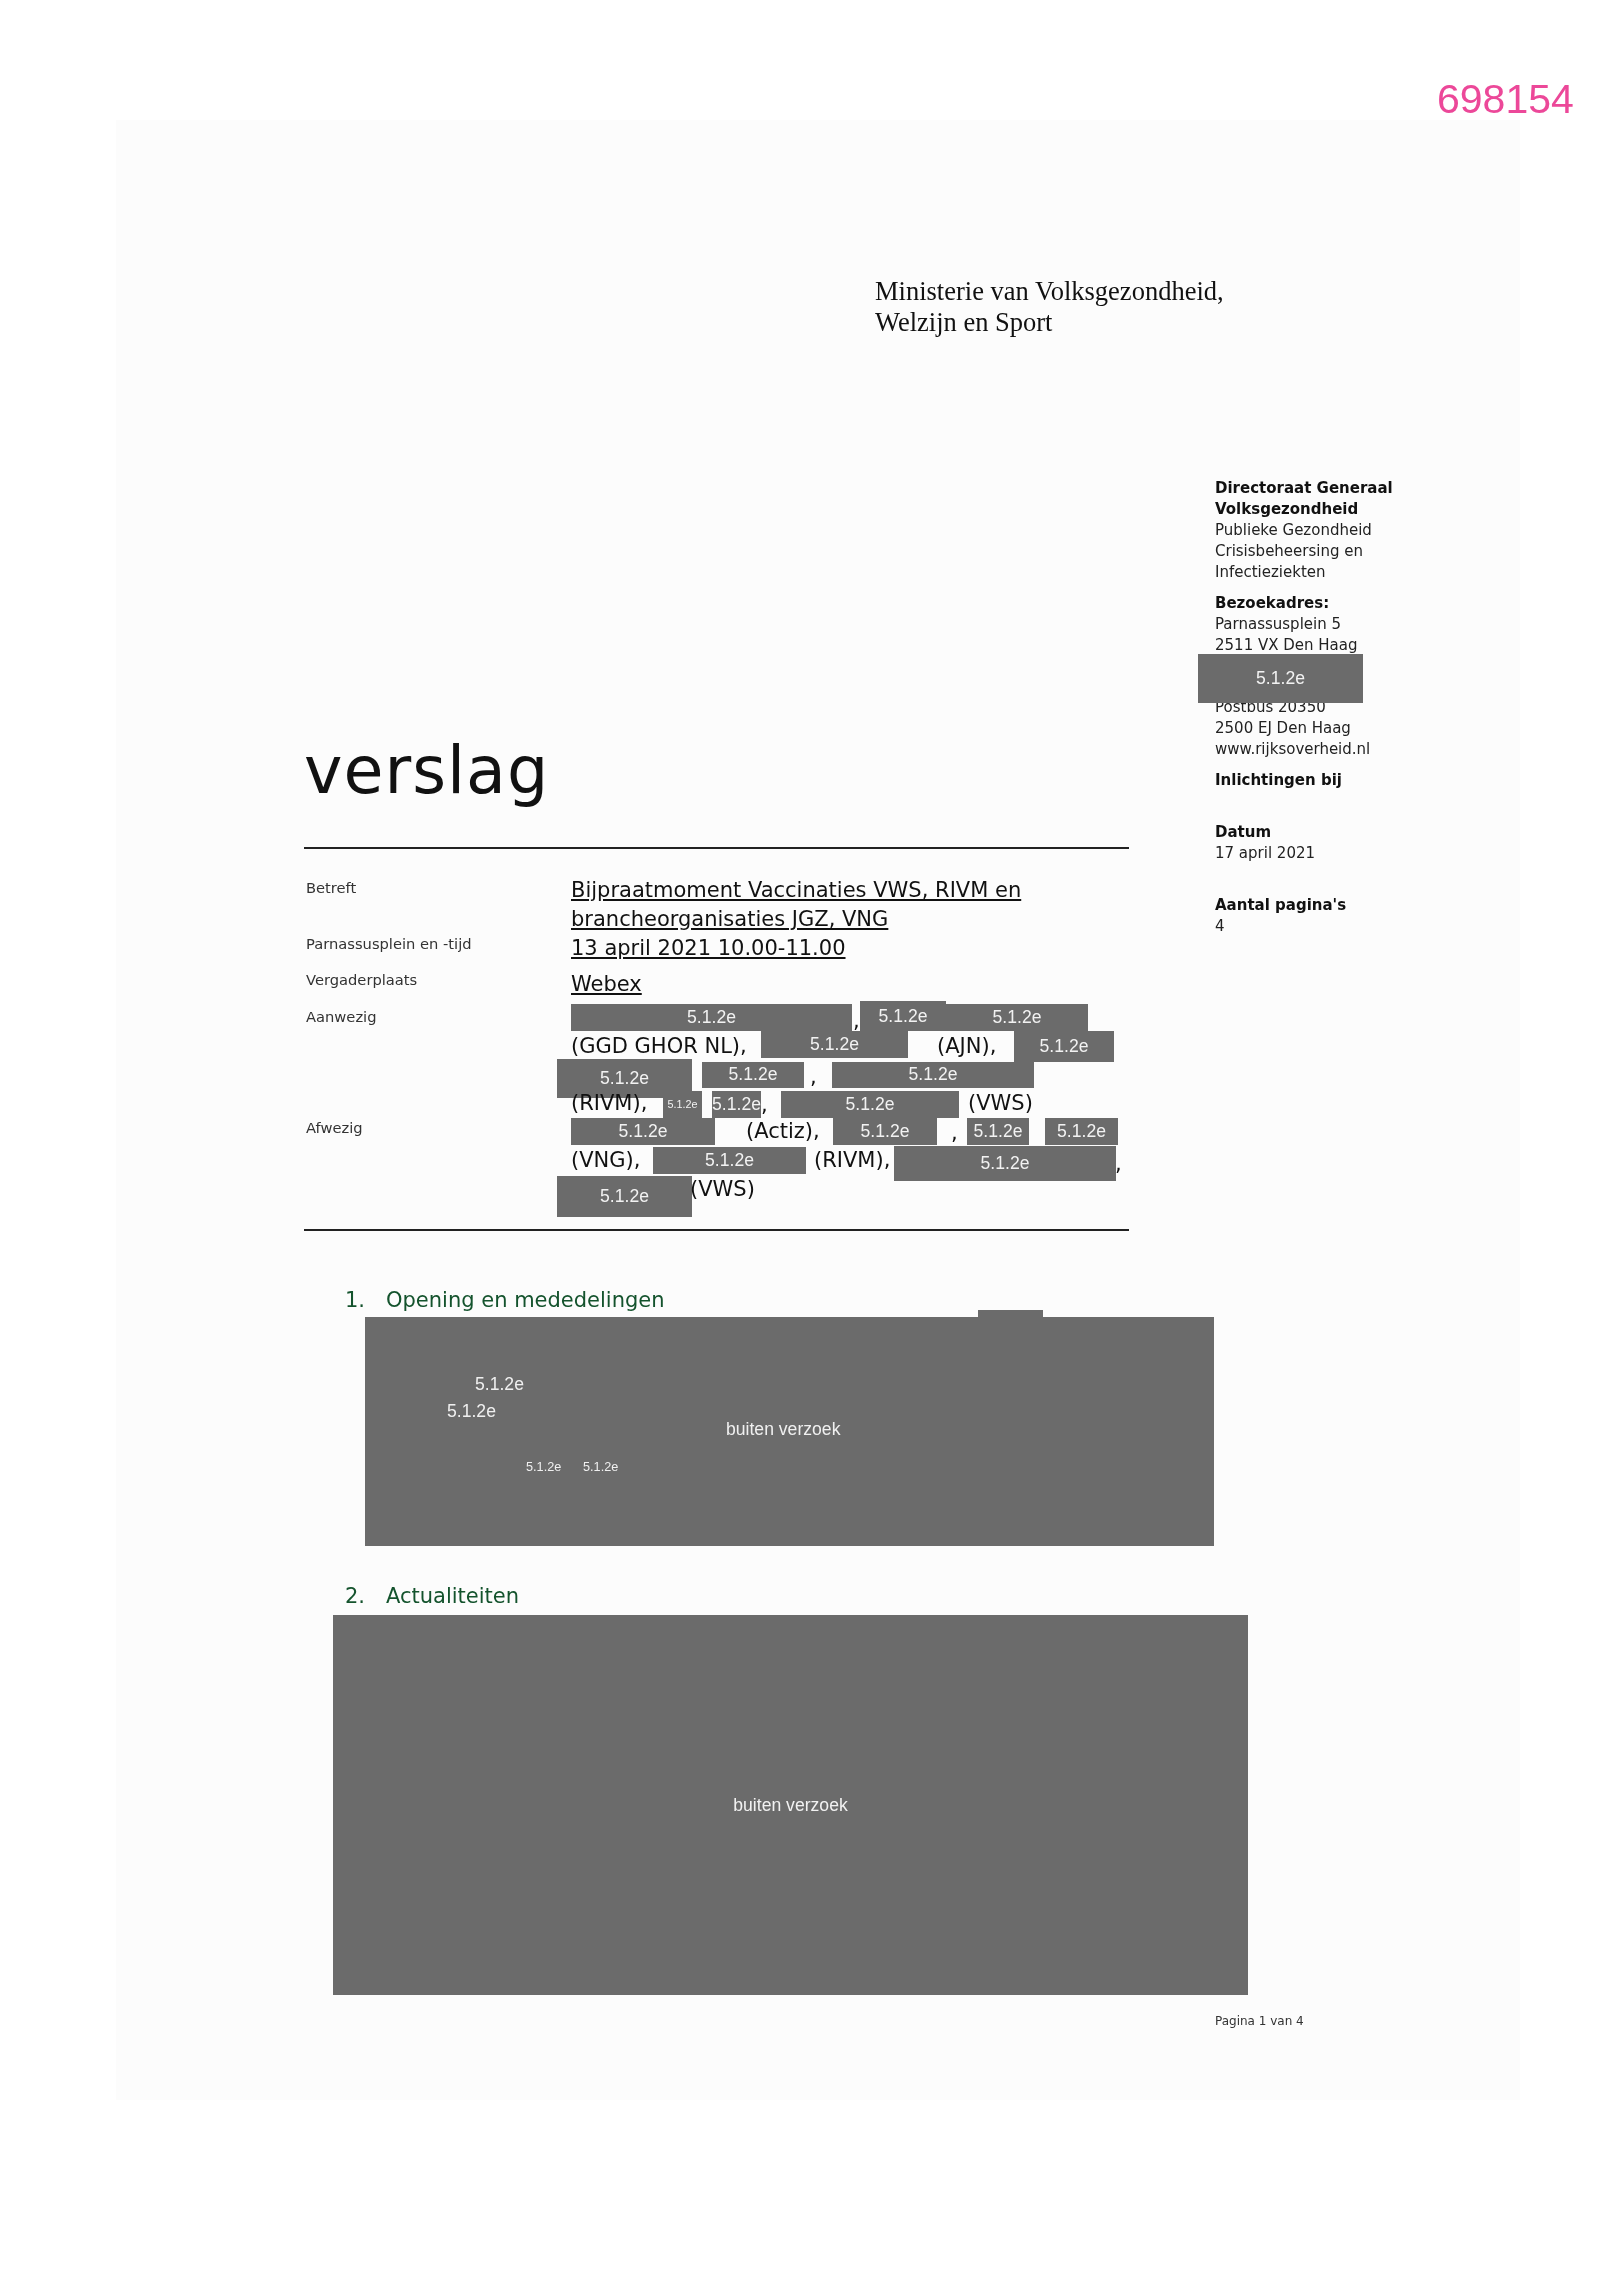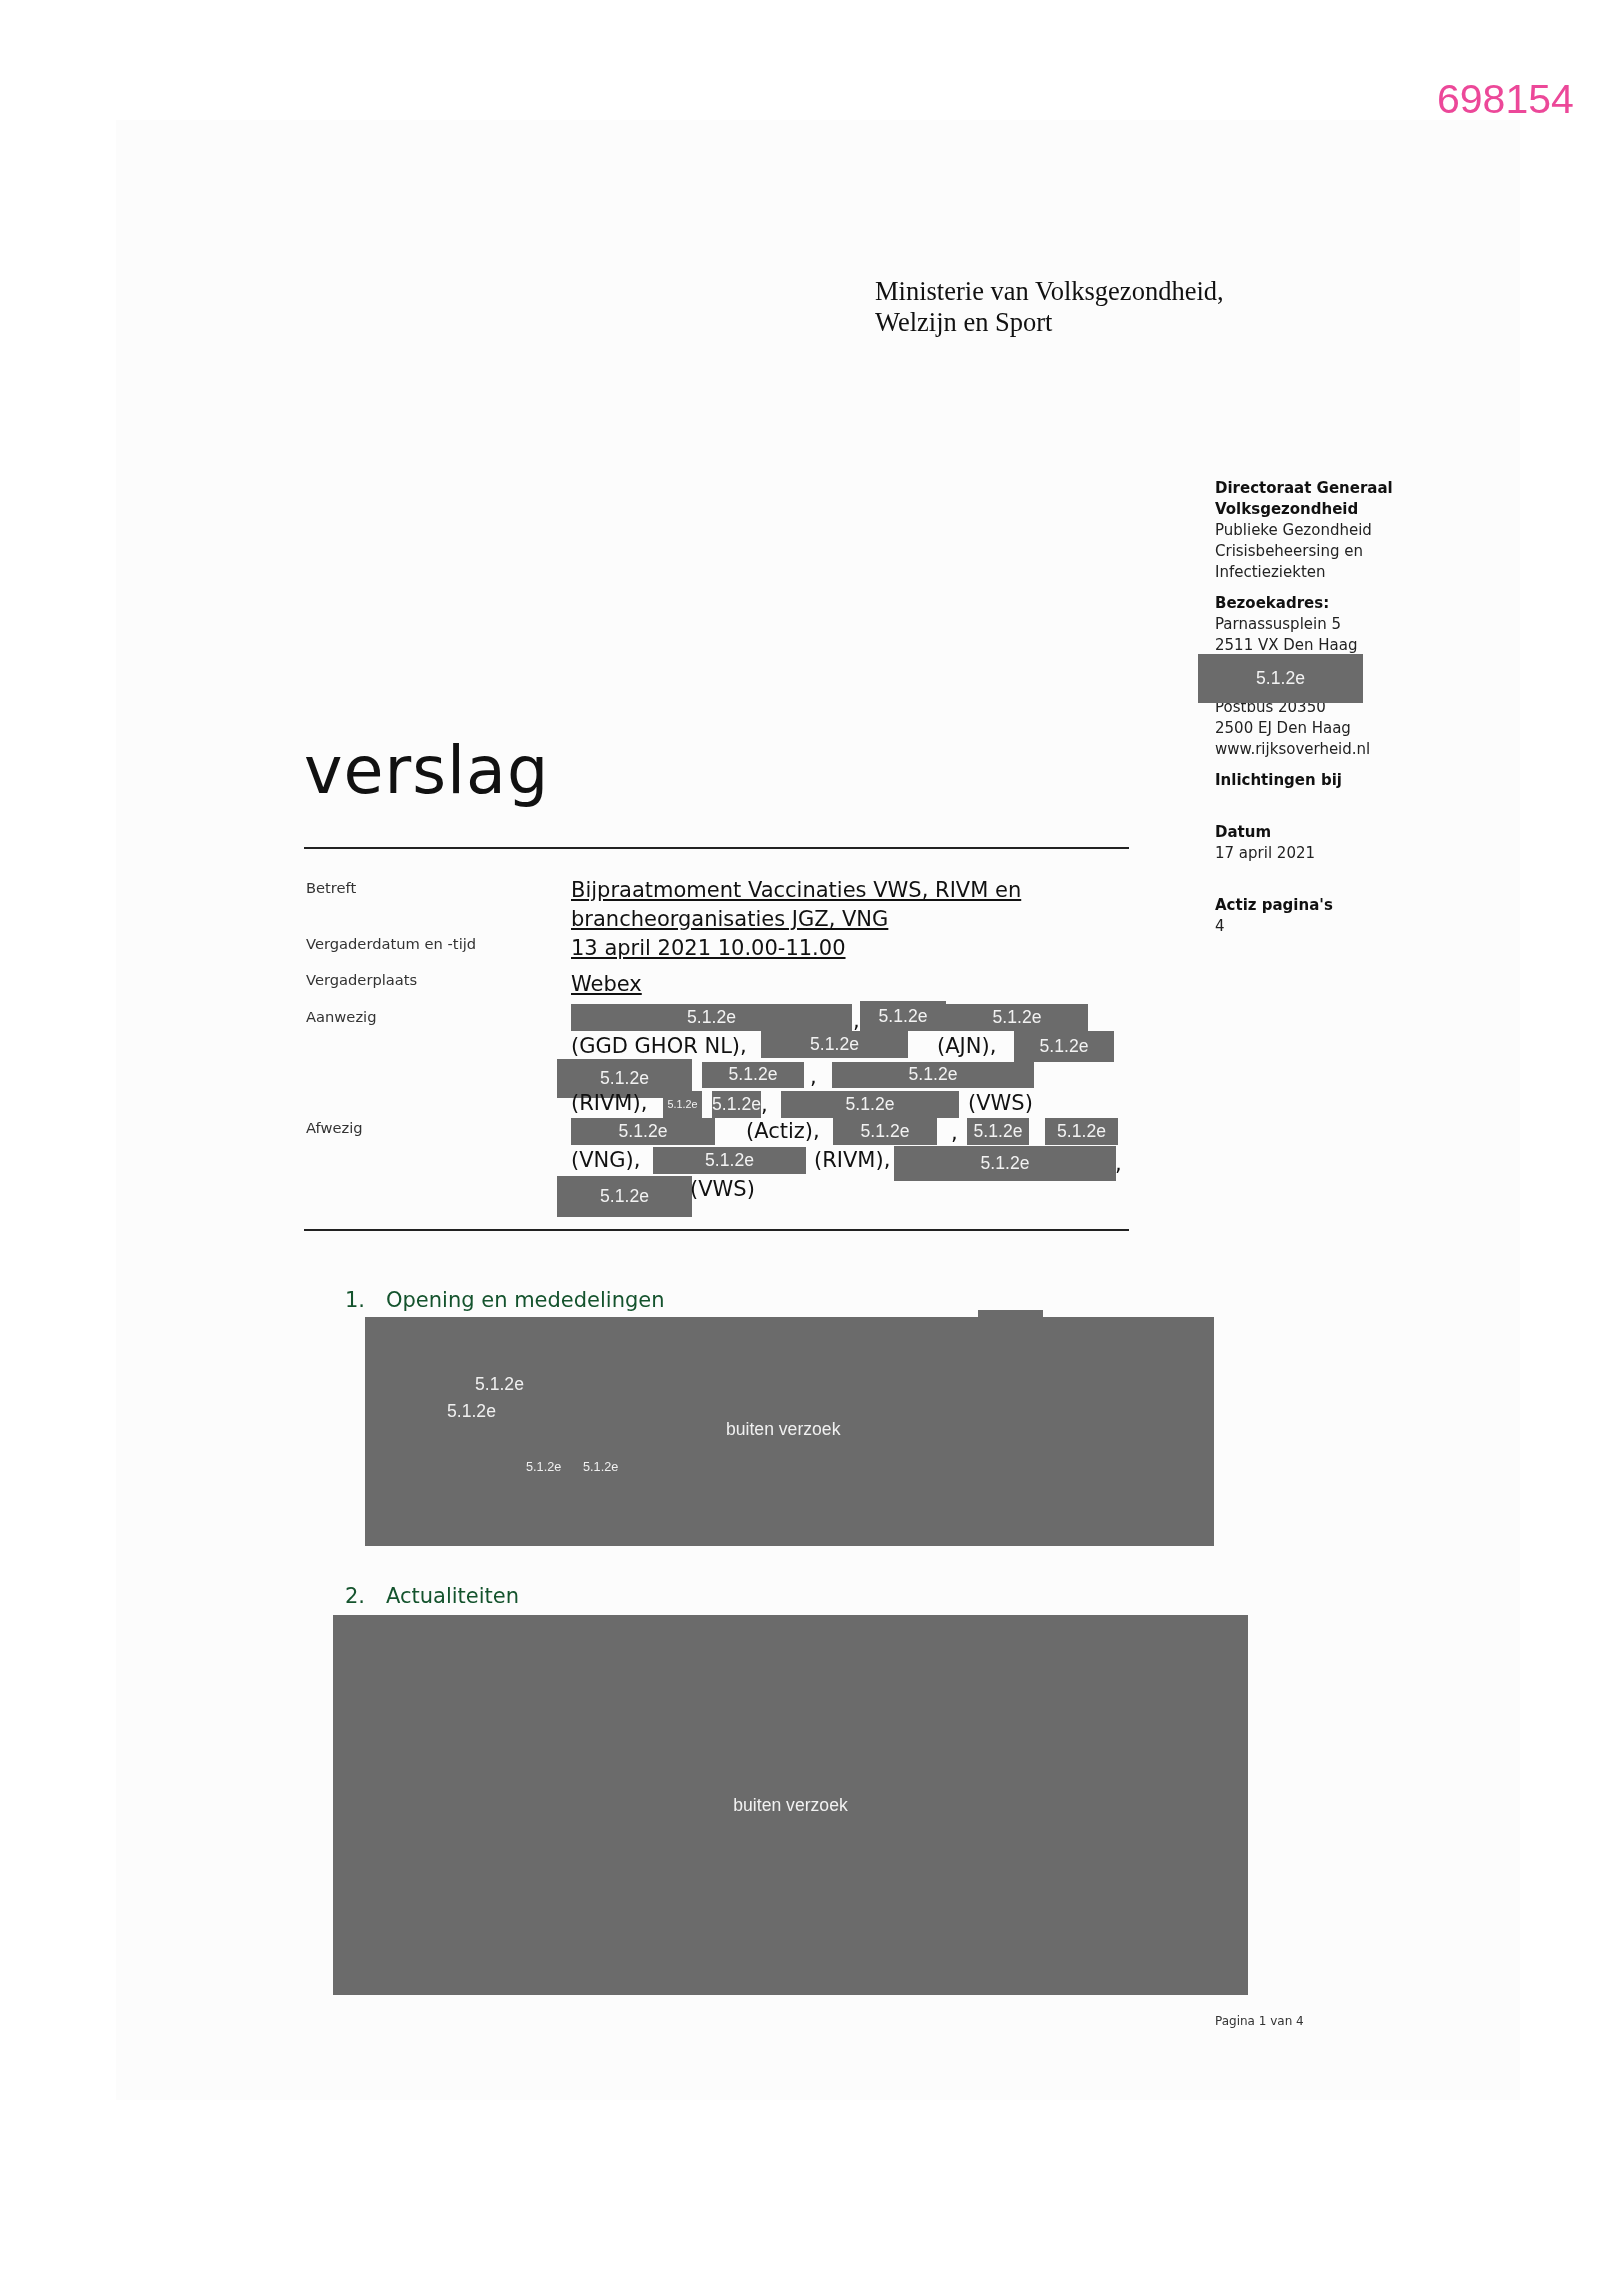--- a/index.html
+++ b/index.html
@@ -57,30 +57,30 @@
   <div style="height:41px"></div>
   <div>Postbus 20350</div>
   <div>2500 EJ  Den Haag</div>
   <div>www.rijksoverheid.nl</div>
   <div class="gap"></div>
   <div class="b">Inlichtingen bij</div>
   <div class="gap2"></div>
   <div class="b">Datum</div>
   <div>17 april 2021</div>
   <div class="gap2"></div>
-  <div class="b">Actiz pagina's</div>
+  <div class="b">Aantal pagina's</div>
   <div>4</div>
 </div>
 <div class="redact" style="left:1198px;top:654px;width:165px;height:49px;">5.1.2e</div>
 
 <div class="abs title">verslag</div>
 <div class="abs rule" style="left:304px;top:847px;width:825px;"></div>
 
 <div class="abs meta-label" style="top:879px;">Betreft</div>
-<div class="abs meta-label" style="top:935px;">Vergaderdatum en -tijd</div>
+<div class="abs meta-label" style="top:935px;">Parnassusplein en -tijd</div>
 <div class="abs meta-label" style="top:971px;">Vergaderplaats</div>
 <div class="abs meta-label" style="top:1008px;">Aanwezig</div>
 <div class="abs meta-label" style="top:1119px;">Afwezig</div>
 
 <div class="abs meta-value" style="top:876px;">
   <div>Bijpraatmoment Vaccinaties VWS, RIVM en</div>
   <div>brancheorganisaties JGZ, VNG</div>
 </div>
 <div class="abs meta-value" style="top:934px;">13 april 2021 10.00-11.00</div>
 <div class="abs meta-value" style="top:970px;">Webex</div>

